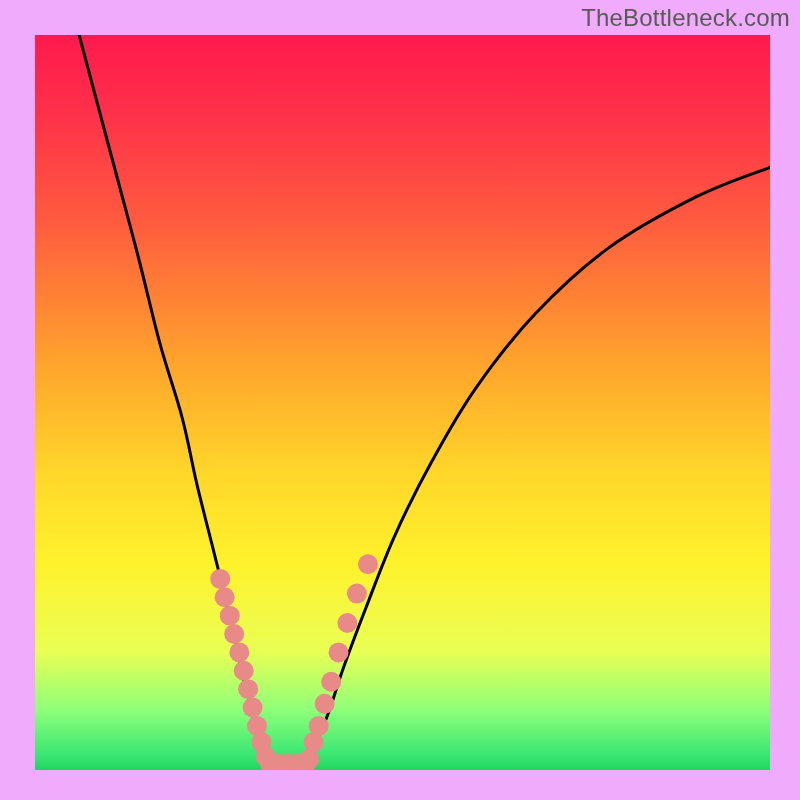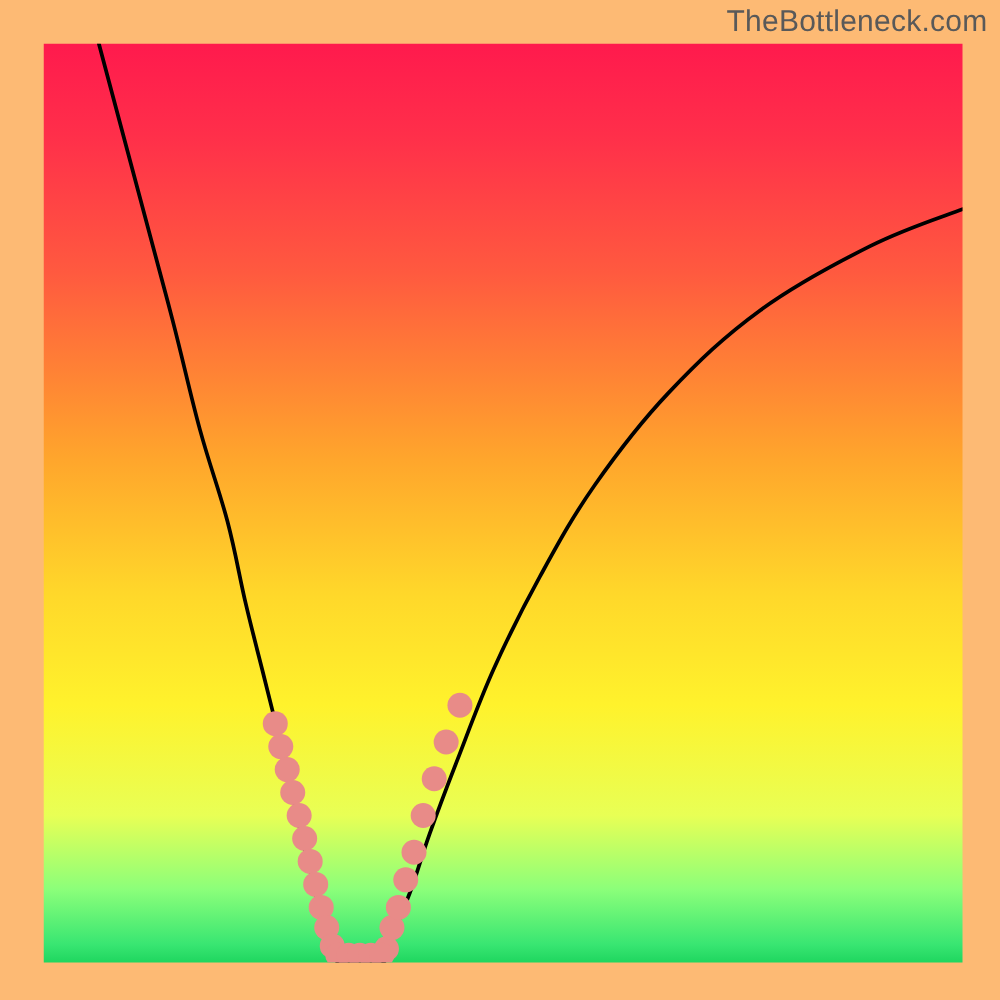--- a/index.html
+++ b/index.html
@@ -8,21 +8,21 @@
     width: 800px;
     height: 800px;
     overflow: hidden;
     background: #000;
     font-family: Arial, Helvetica, sans-serif;
   }
   .frame {
     position: relative;
     width: 800px;
     height: 800px;
-    background: #fdba74;
+    background: #f0abfc;
   }
   .watermark {
     position: absolute;
     top: 4px;
     right: 10px;
     font-size: 24px;
     font-weight: 500;
     color: #595959;
     letter-spacing: 0.2px;
     z-index: 10;

